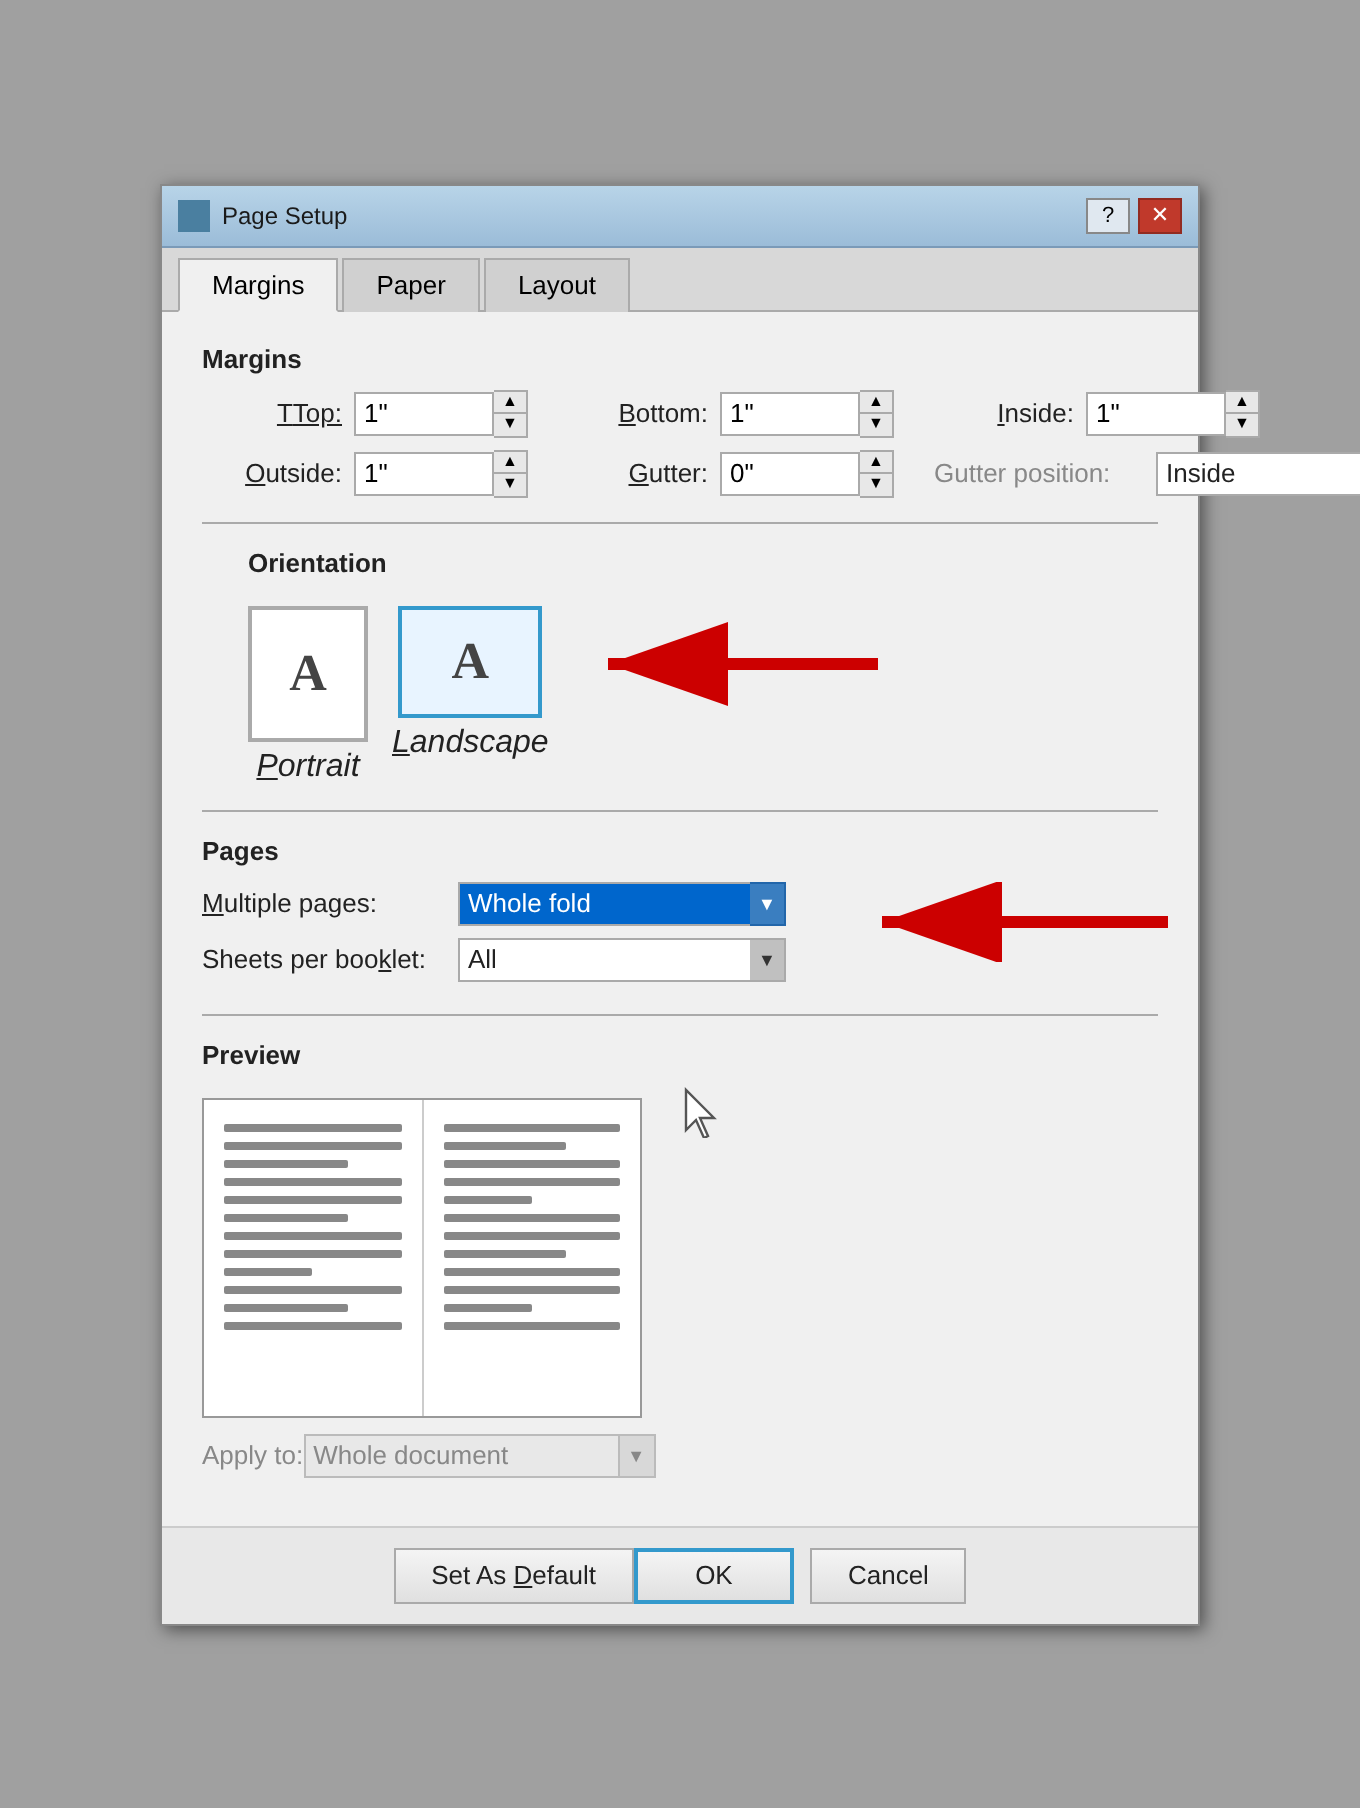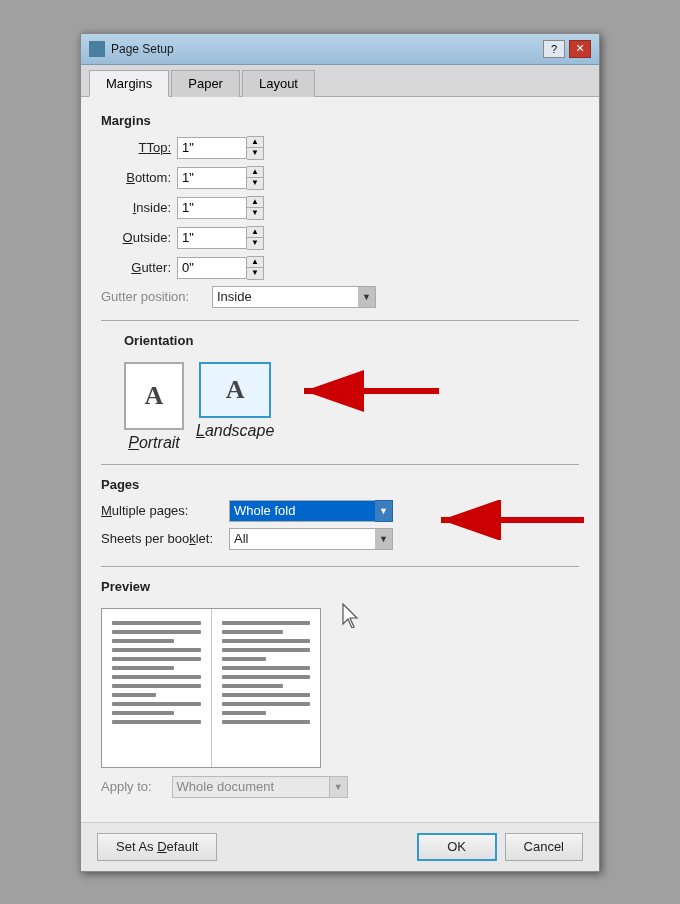--- a/index.html
+++ b/index.html
@@ -97,21 +97,21 @@
       margin-bottom: 8px;
       color: #222;
     }
     .section-divider {
       border: none;
       border-top: 1px solid #aaa;
       margin: 12px 0;
     }
     .margins-grid {
       display: grid;
-      grid-template-columns: 1fr;
+      grid-template-columns: 1fr 1fr 1fr;
       gap: 6px 20px;
       margin-bottom: 4px;
     }
     .field-row {
       display: flex;
       align-items: center;
       gap: 6px;
     }
     .field-label {
       min-width: 70px;
@@ -263,21 +263,21 @@
     .preview-line {
       height: 4px;
       background: #888;
       border-radius: 1px;
     }
     .preview-line.short { width: 70%; }
     .preview-line.shorter { width: 50%; }
     .apply-row {
       display: flex;
       align-items: center;
-      gap: 20px;
+      gap: 0;
       margin-top: 8px;
     }
     .apply-label { color: #888; font-size: 13px; }
     .apply-select-wrap {
       display: flex;
       align-items: center;
     }
     .apply-select-val {
       width: 158px;
       height: 22px;
@@ -300,21 +300,21 @@
       justify-content: center;
       font-size: 9px;
       color: #888;
     }
     .dialog-footer {
       background: #e8e8e8;
       border-top: 1px solid #ccc;
       padding: 10px 16px;
       display: flex;
       align-items: center;
-      justify-content: space-between;
+      justify-content: center;
     }
     .footer-left {}
     .footer-right {
       display: flex;
       gap: 8px;
     }
     .btn {
       height: 28px;
       padding: 0 18px;
       border: 1px solid #aaa;

